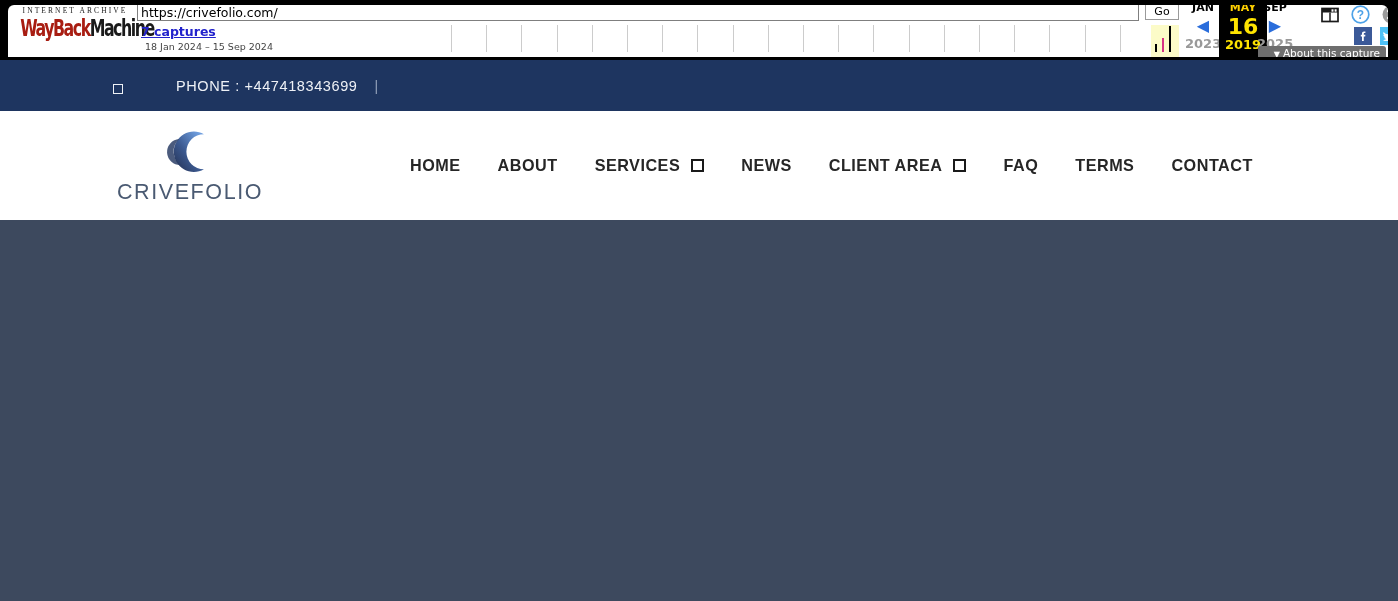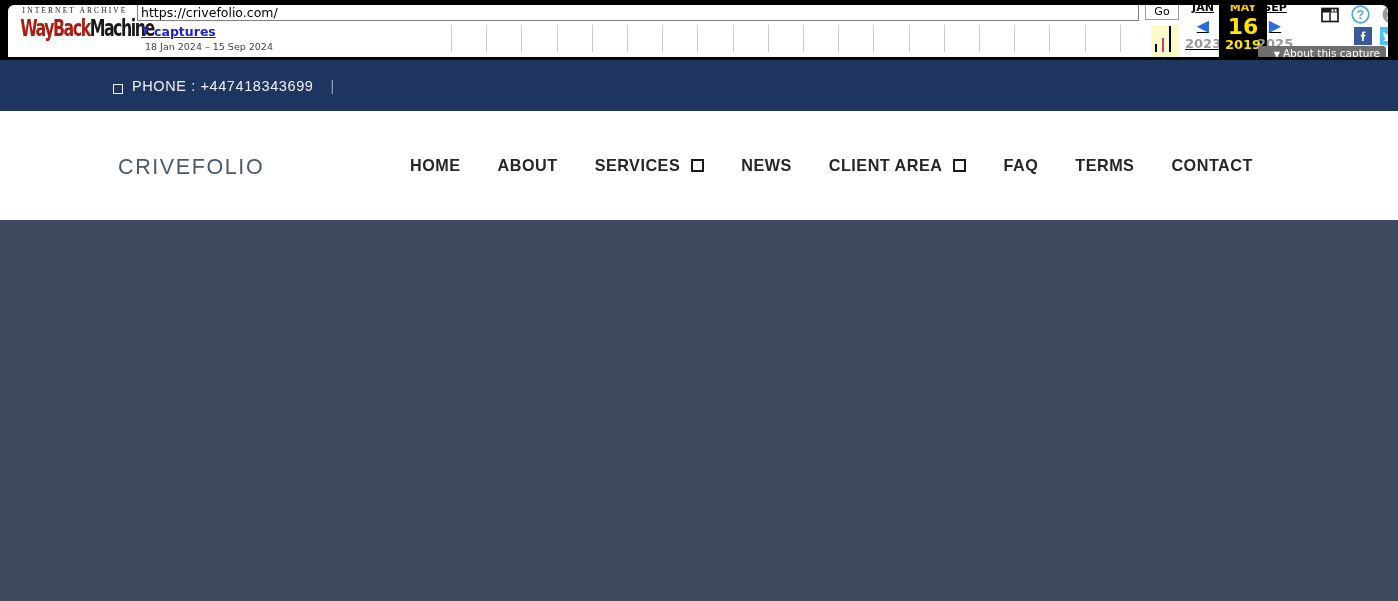--- a/index.html
+++ b/index.html
@@ -105,21 +105,20 @@
     width: 28px; height: 33px;
     background: #fcfbc8;
   }
   .wb-bar { position: absolute; bottom: 6px; width: 2px; }
 
   
   .wb-year-col {
     position: absolute; top: -4px;
     width: 36px; height: 56px;
     text-align: center;
-    text-decoration: underline;
   }
   .wb-mon {
     font-family: "DejaVu Sans", sans-serif;
     font-size: 11px; font-weight: bold;
     color: #000; line-height: 14px;
   }
   .wb-arrow { font-size: 16px; line-height: 22px; color: #2a6ddb; }
   .wb-yr {
     font-family: "DejaVu Sans", sans-serif;
     font-size: 13px; font-weight: bold;
@@ -172,33 +171,33 @@
     font-size: 14.5px;
     letter-spacing: 0.6px;
   }
   .tofu {
     display: inline-block;
     width: 10px; height: 10px;
     border: 1.4px solid currentColor;
     margin-right: 9px;
     vertical-align: 0px;
   }
-  .contact-item { display: flex; align-items: flex-end; white-space: nowrap; }
+  .contact-item { display: flex; align-items: flex-end; white-space: nowrap; gap: 44px; }
   #contact-sep { margin: 0 16px 0 17px; color: #93a1bb; font-size: 14px; }
 
   #site-header {
     position: absolute; left: 0; top: 111px;
     width: 1398px; height: 109px;
     background: #fff;
     display: flex; align-items: center;
   }
   #brand-logo {
     margin-left: 118px;
     width: 144px;
-    display: flex; flex-direction: row; align-items: center;
+    display: flex; flex-direction: column; align-items: center;
   }
   #logo-mark { width: 60px; height: 50px; }
   #brand-word {
     margin-top: 3px;
     font-size: 21.5px;
     letter-spacing: 1.6px;
     color: #4a5a72;
     font-family: "Liberation Sans", sans-serif;
   }
 

